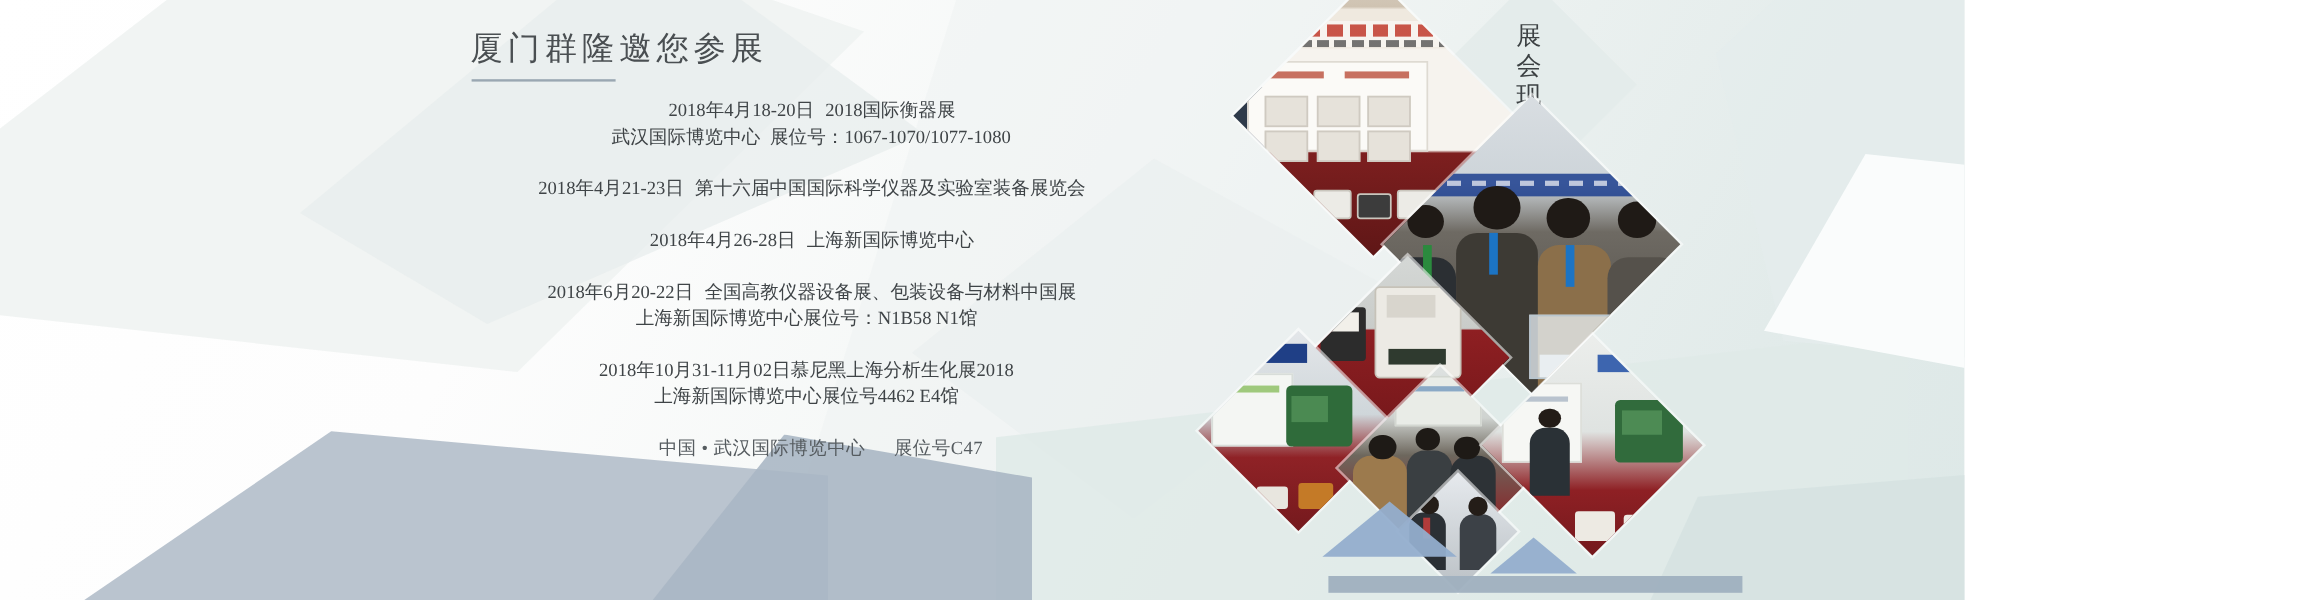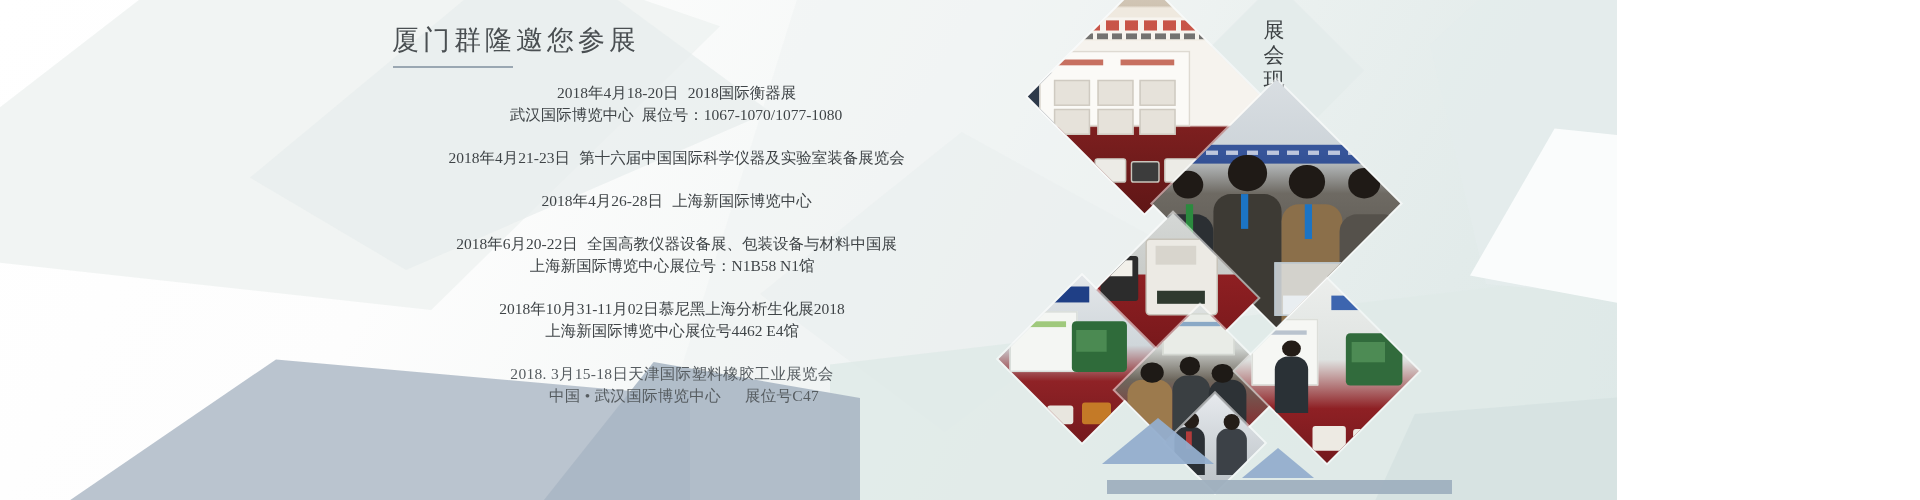--- a/index.html
+++ b/index.html
@@ -5,20 +5,21 @@
   html,body{margin:0;padding:0;}
   body{
     width:1920px;height:500px;overflow:hidden;
     font-family:"Liberation Serif","DejaVu Serif",serif;
     background:#ffffff;
   }
   .banner{
     position:relative;width:1617px;height:500px;overflow:hidden;
     background:
       linear-gradient(118deg,#ffffff 0%,#fdfdfd 28%,#f4f7f6 52%,#eaf0ef 70%,#e2ebea 85%,#dde8e7 100%);
+    padding-left: 20px;
   }
 
   
   .bgshape{position:absolute;pointer-events:none;}
 
   .bg-poly-a{
     left:-40px;top:-120px;width:760px;height:430px;
     background:#eef2f1;opacity:.85;
     clip-path:polygon(0% 60%,44% 0%,100% 34%,62% 100%,0% 88%);
   }
@@ -314,23 +315,20 @@
       <div class="event">
         <div class="line">
           <span class="col-a">2018年10月31-11月02日</span><span class="col-b">慕尼黑上海分析生化展2018</span>
         </div>
         <div class="line">
           <span class="col-a">上海新国际博览中心</span><span class="col-b">展位号4462  E4馆</span>
         </div>
       </div>
 
       <div class="event last muted">
-        <div class="line">
-          <span class="col-a">2018. 3月15-18日天津国际塑料橡胶工业展览会</span>
-        </div>
         <div class="line v2">
           <span class="col-a">中国 • 武汉国际博览中心</span><span class="col-b">展位号C47</span>
         </div>
       </div>
 
     </div>
   </div>
 
   <div class="vlabel-diamond"></div>
   <div class="vlabel">

